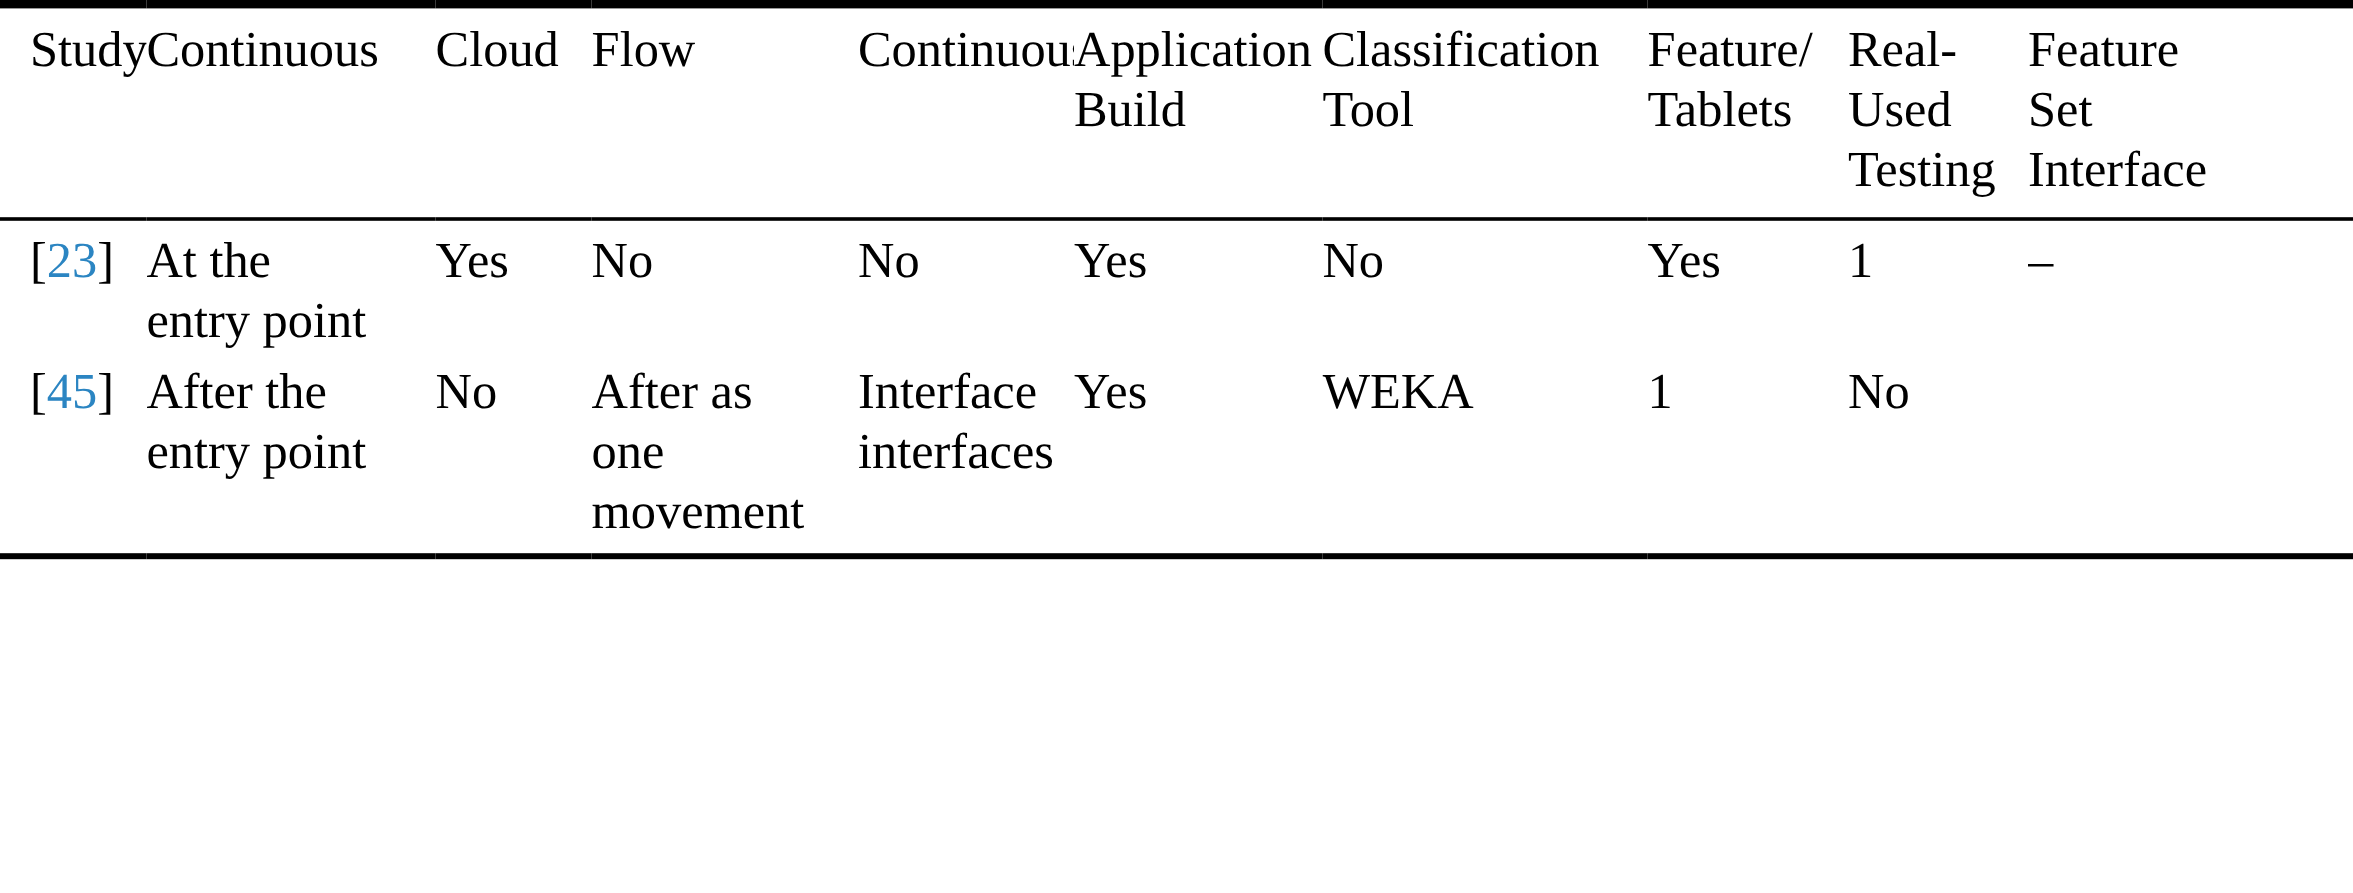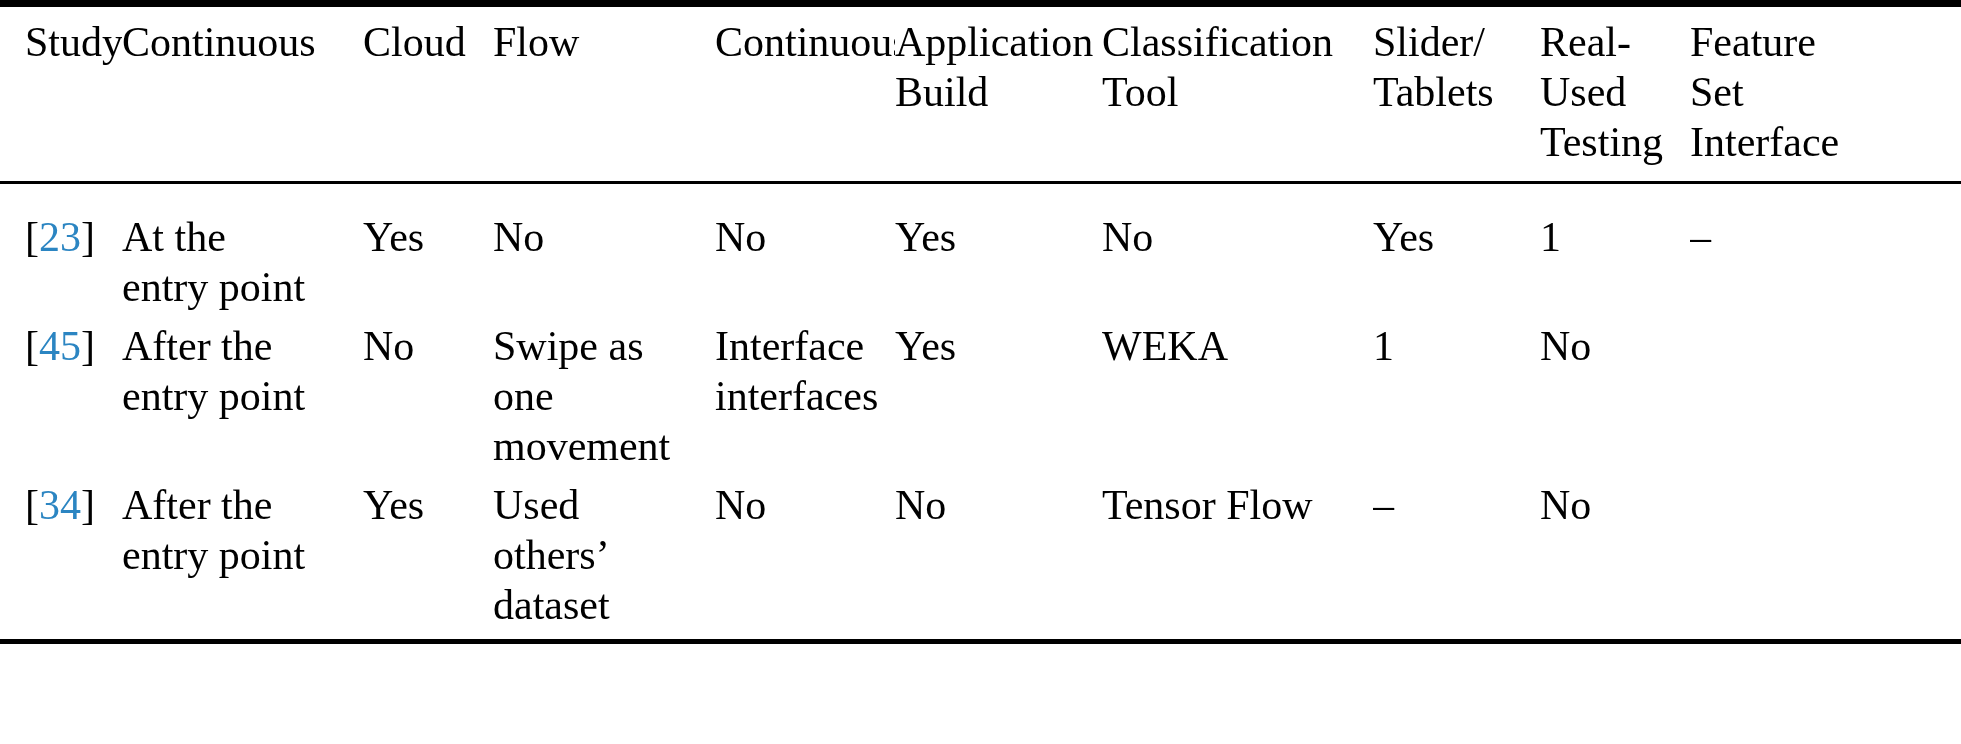--- a/index.html
+++ b/index.html
@@ -36,21 +36,21 @@
   }
   table.paper-table thead th {
     border-bottom: 3px solid #000000;
     padding-top: 10px;
     padding-bottom: 14px;
   }
   table.paper-table tbody td {
     padding-bottom: 9px;
   }
   table.paper-table tbody tr.first-row td {
-    padding-top: 28px;
+    padding-top: 9px;
   }
   table.paper-table th:first-child,
   table.paper-table td:first-child {
     padding-left: 25px;
   }
   .ref-num {
     color: var(--link, #2b85c2);
     cursor: pointer;
   }
 </style>
@@ -75,21 +75,21 @@
       <tr>
         <th>Study</th>
         <th>Continuous</th>
         <th>Cloud</th>
         <th>Flow</th>
         <th>Continuous</th>
         <th>Application
 Build</th>
         <th>Classification
 Tool</th>
-        <th>Slider/
+        <th>Feature/
 Tablets</th>
         <th>Real-
 Used
 Testing</th>
         <th>Feature
 Set
 Interface</th>
       </tr>
     </thead>
     <tbody>
@@ -104,41 +104,26 @@
         <td>No</td>
         <td>Yes</td>
         <td>1</td>
         <td>–</td>
       </tr>
       <tr>
         <td><span>[</span><span class="ref-num">45</span><span>]</span></td>
         <td>After the
 entry point</td>
         <td>No</td>
-        <td>Swipe as
+        <td>After as
 one
 movement</td>
         <td>Interface
 interfaces</td>
         <td>Yes</td>
         <td>WEKA</td>
         <td>1</td>
         <td>No</td>
         <td></td>
       </tr>
-      <tr>
-        <td><span>[</span><span class="ref-num">34</span><span>]</span></td>
-        <td>After the
-entry point</td>
-        <td>Yes</td>
-        <td>Used
-others’
-dataset</td>
-        <td>No</td>
-        <td>No</td>
-        <td>Tensor Flow</td>
-        <td>–</td>
-        <td>No</td>
-        <td></td>
-      </tr>
     </tbody>
   </table>
 </div>
 
 </body></html>

